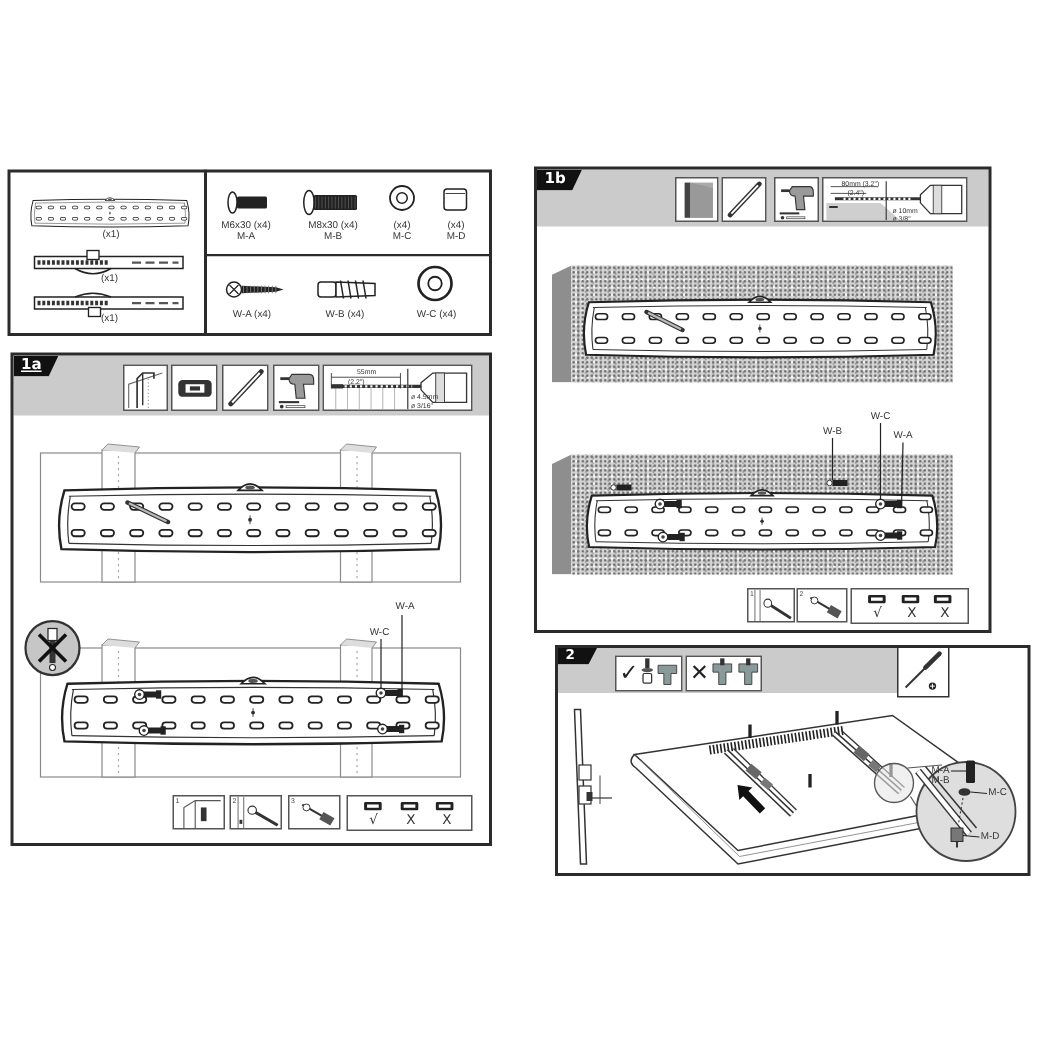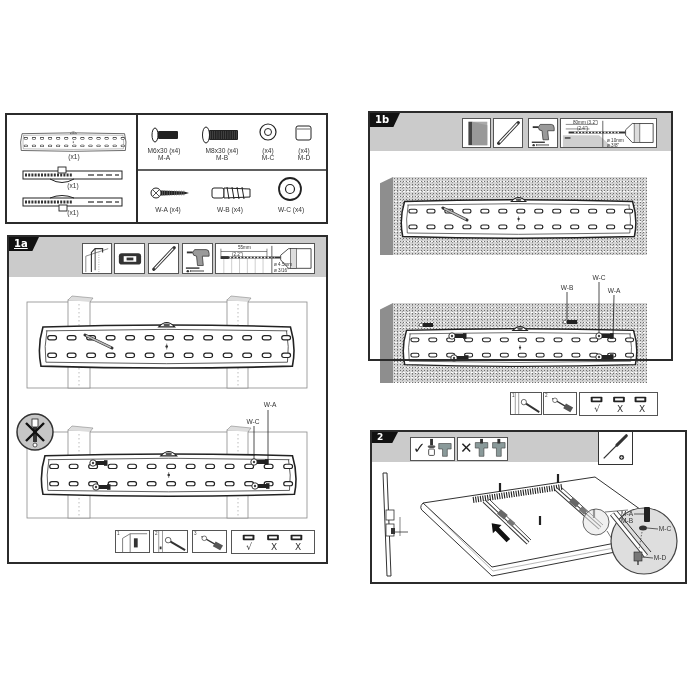--- a/index.html
+++ b/index.html
@@ -277,21 +277,21 @@
       <use href="#rail-icon" transform="translate(17,7)"></use>
       <use href="#rail-icon" transform="translate(42,7)"></use>
       <use href="#rail-icon" transform="translate(66,7)"></use>
     </svg>
     <span class="mark" style="left:17px;top:12px;">√</span>
     <span class="mark" style="left:42px;top:12px;">X</span>
     <span class="mark" style="left:66px;top:12px;">X</span>
   </div>
 </div>
 
-<div class="panel" style="left:368px;top:111px;width:305px;height:250px;border-radius:30px;">
+<div class="panel" style="left:356px;top:111px;width:305px;height:311px;border-radius:30px;">
   <div class="frame"></div>
   <div class="hdr" style="width:301px;height:38px;"></div>
   <div class="tab" style="width:25px;">1b</div>
 
   <div class="tool" style="left:94px;top:7px;width:29px;height:30px;">
     <svg viewBox="0 0 30 31" preserveAspectRatio="none">
       <rect x="10" y="3" width="17" height="26" fill="#aaa"></rect>
       <path d="M10 3 L27 7 L27 29 L10 29 Z" fill="#999"></path>
       <rect x="6" y="3" width="4" height="26" fill="#444"></rect>
     </svg>

